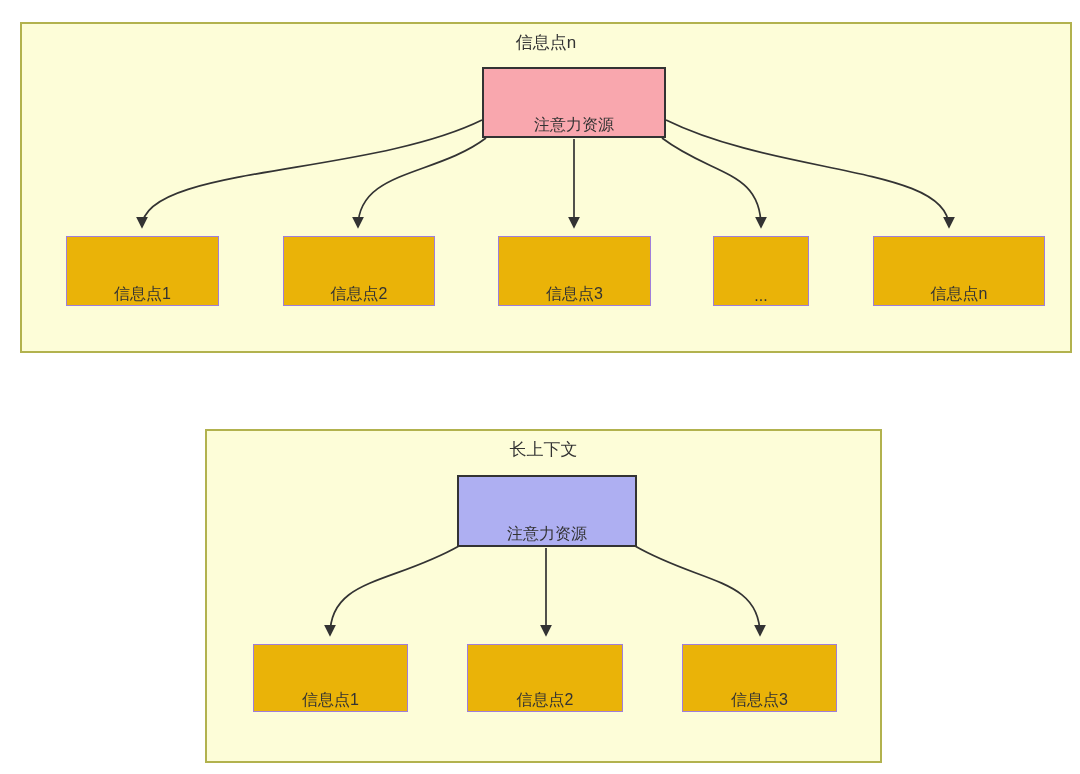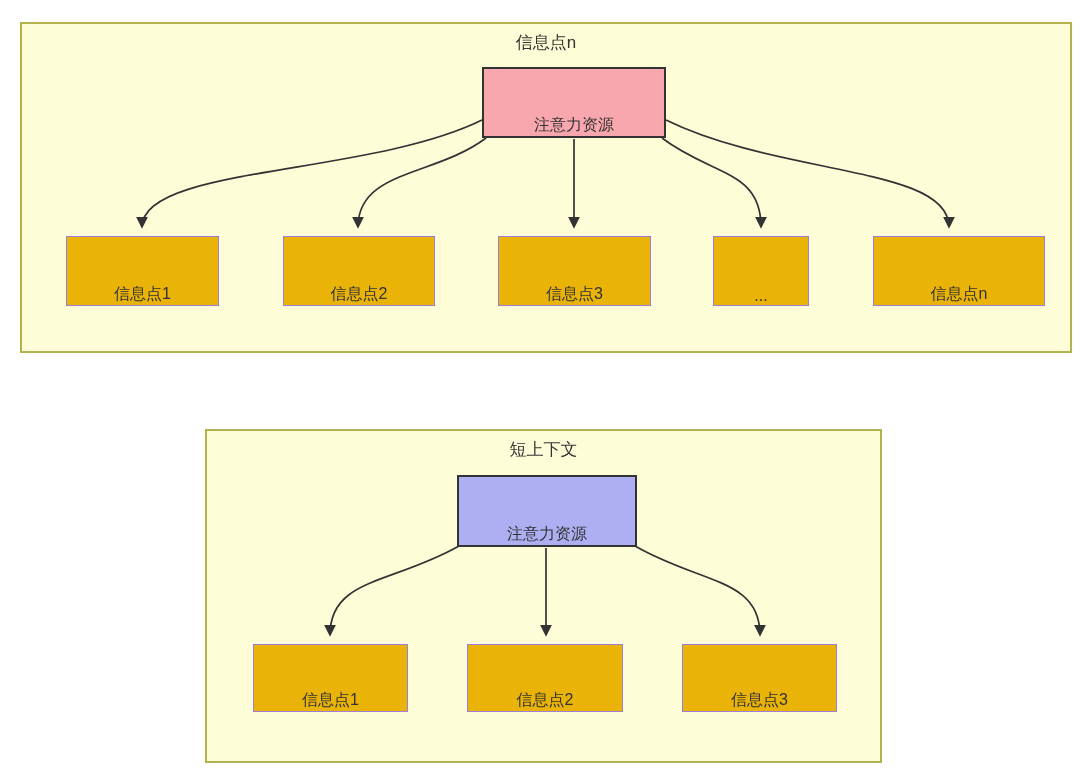--- a/index.html
+++ b/index.html
@@ -57,21 +57,21 @@
   <span>信息点3</span>
 </div>
 <div class="node info" style="left:713px; top:236px; width:96px; height:70px;">
   <span>...</span>
 </div>
 <div class="node info" style="left:873px; top:236px; width:172px; height:70px;">
   <span>信息点n</span>
 </div>
 
 <div class="container" style="left:205px; top:429px; width:677px; height:334px;">
-  <div class="container-title">短上下文</div>
+  <div class="container-title">长上下文</div>
 </div>
 
 <div class="node attention" style="left: 457px; top: 475px; width: 180px; height: 72px; background: rgb(174, 175, 242);">
   <span>注意力资源</span>
 </div>
 
 <div class="node info" style="left:253px; top:644px; width:155px; height:68px;">
   <span>信息点1</span>
 </div>
 <div class="node info" style="left:467px; top:644px; width:156px; height:68px;">

